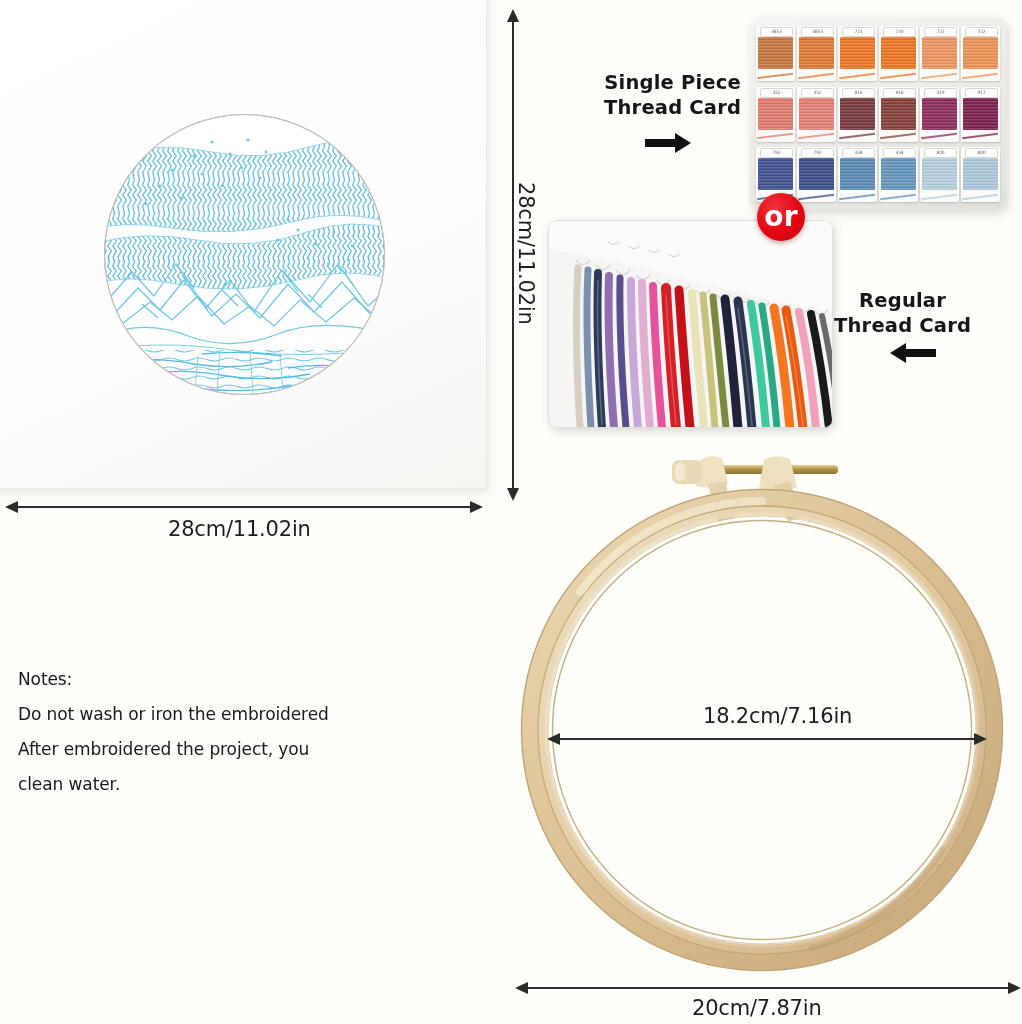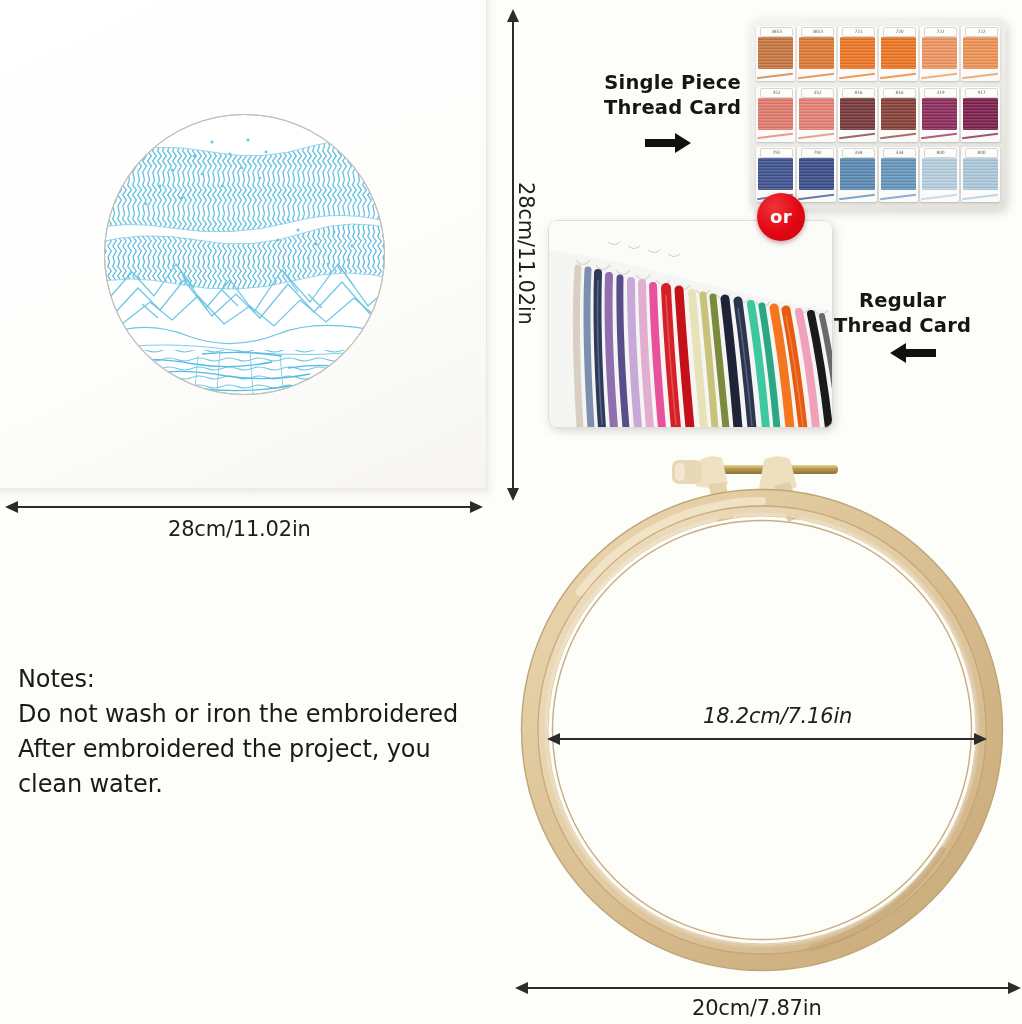--- a/index.html
+++ b/index.html
@@ -187,21 +187,21 @@
   
   #or-badge {
     position: absolute;
     left: 757px;
     top: 193px;
     width: 48px;
     height: 48px;
     border-radius: 50%;
     background: radial-gradient(circle at 36% 30%, #f0333a 0%, #e30613 55%, #c3040f 100%);
     color: #ffffff;
-    font-size: 18px;
+    font-size: 28px;
     font-weight: 700;
     line-height: 48px;
     text-align: center;
     box-shadow: 0 2px 5px rgba(90,10,10,0.35);
     z-index: 20;
     letter-spacing: 0.3px;
   }
 
   
   #regular-card {
@@ -227,21 +227,21 @@
   }
   #hoop svg { display: block; }
 
   
   #notes {
     position: absolute;
     left: 18px;
     top: 662px;
     width: 500px;
     color: #1a1a1a;
-    font-size: 24px;
+    font-size: 17px;
     line-height: 35px;
     letter-spacing: -0.1px;
   }
   #notes .note-line { display: block; }
 </style>
 </head>
 <body>
 
 <div id="stage">
 
@@ -606,21 +606,21 @@
 
       <path d="M 68 152 A 229 229 0 0 1 250 61" fill="none" stroke="#f6ecd5" stroke-width="8" opacity="0.65" stroke-linecap="round"></path>
 
       <path d="M 430 410 A 229 229 0 0 1 300 508" fill="none" stroke="#b99a6a" stroke-width="7" opacity="0.35" stroke-linecap="round"></path>
     </svg>
   </div>
 
   <div class="dim-h" style="left:560px; top:738px; width:414px;"></div>
   <div class="ah ah-left" style="left:547px; top:733px;"></div>
   <div class="ah ah-right" style="left:974px; top:733px;"></div>
-  <div class="dim-label" style="left:703px; top:704px;font-style:italic;">18.2cm/7.16in</div>
+  <div class="dim-label" style="left:703px; top:704px;">18.2cm/7.16in</div>
 
   <div class="dim-h" style="left:528px; top:987px; width:480px;"></div>
   <div class="ah ah-left" style="left:515px; top:982px;"></div>
   <div class="ah ah-right" style="left:1008px; top:982px;"></div>
   <div class="dim-label" style="left:692px; top:996px;">20cm/7.87in</div>
 
   <div id="notes">
     <span class="note-line">Notes:</span>
     <span class="note-line">Do not wash or iron the embroidered</span>
     <span class="note-line">After embroidered the project, you</span>

